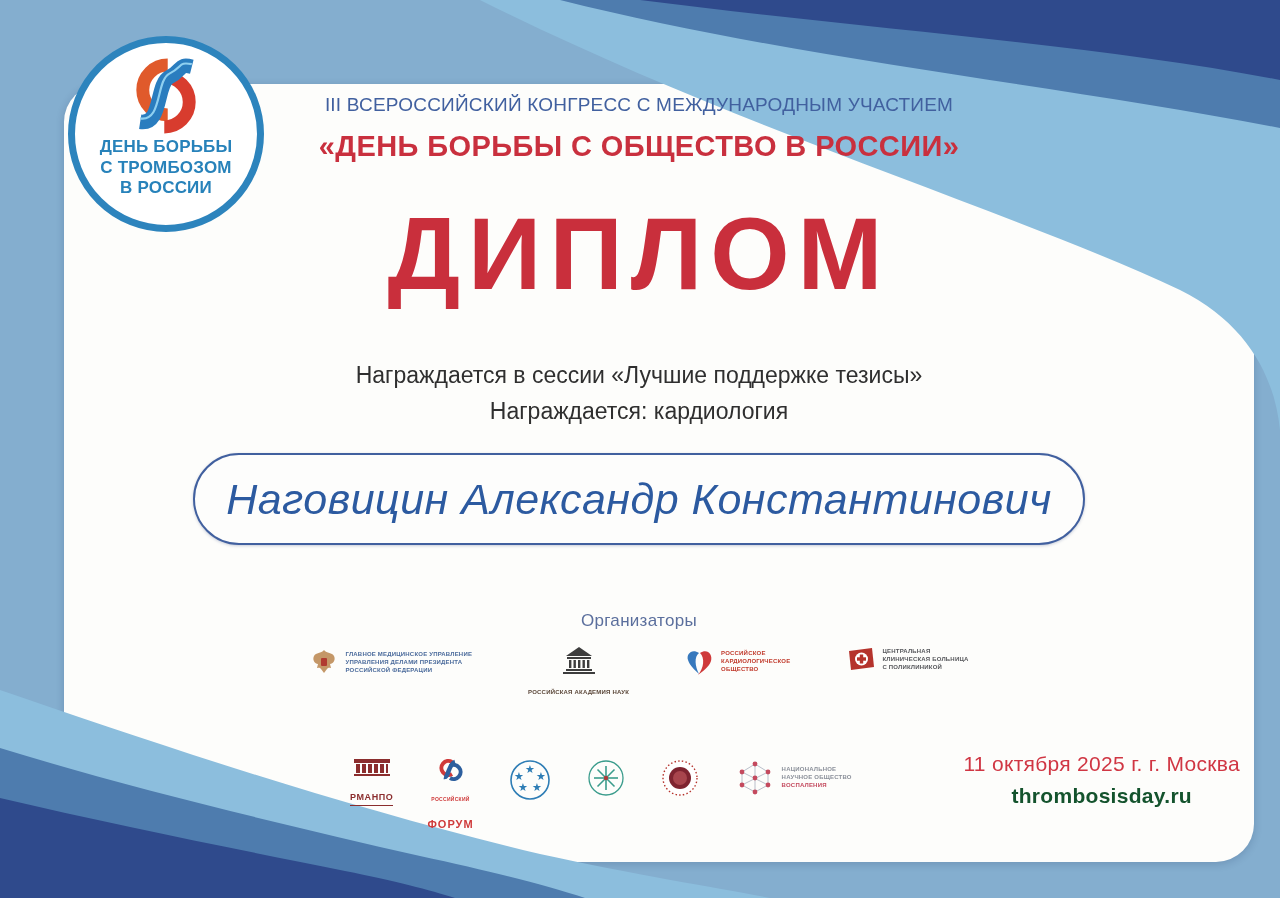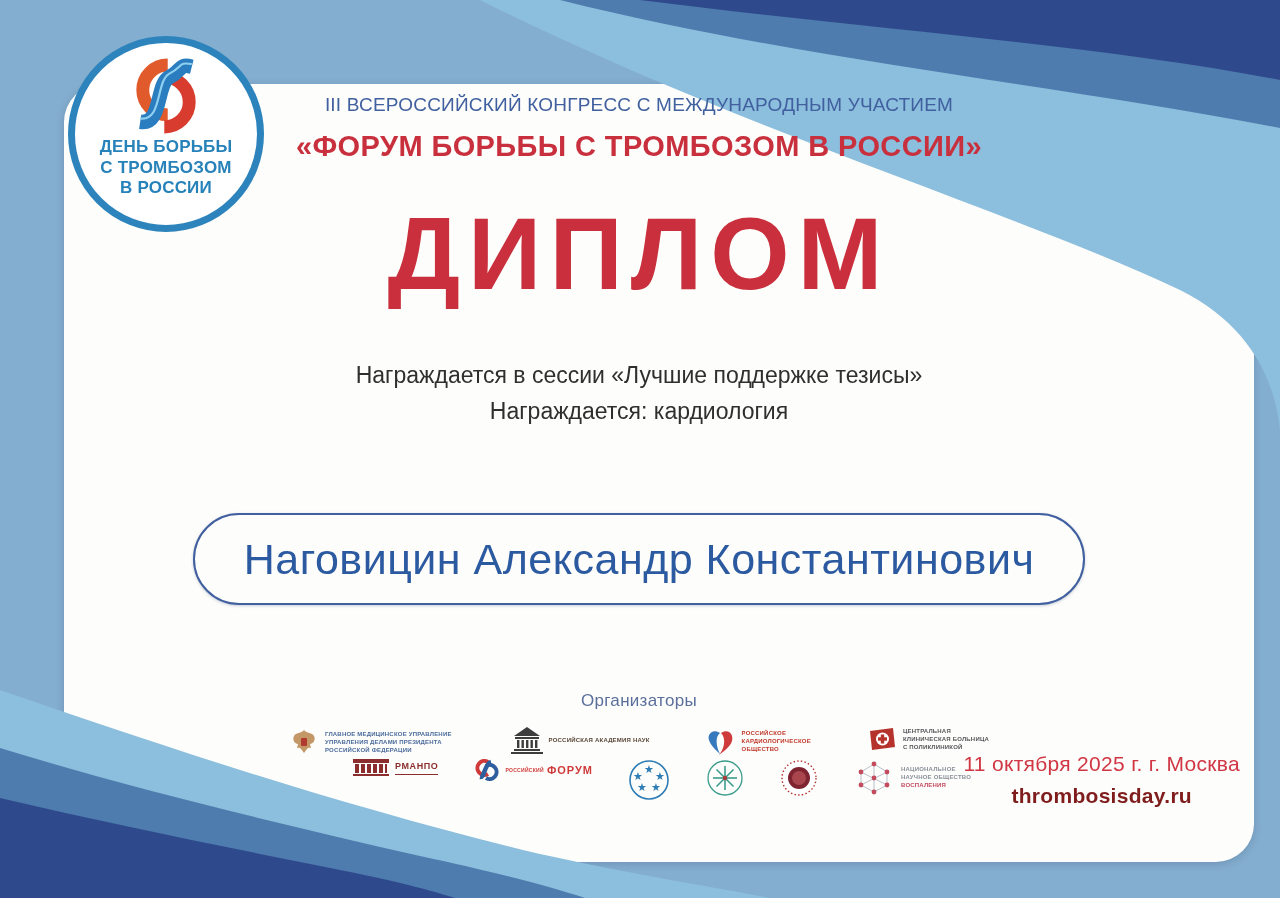--- a/index.html
+++ b/index.html
@@ -21,46 +21,46 @@
   .badge svg.swoosh { margin-top:10px; }
   .badge .badge-text { color:#2782ba; font-weight:bold; font-size:17px; line-height:1.22; letter-spacing:.2px; margin-top:-6px; }
 
   .congress { margin-top:10px; font-size:19px; letter-spacing:.2px; color:#41609f; font-weight:500; }
   .event    { margin-top:14px; font-size:29px; font-weight:bold; color:#c9303e; letter-spacing:.4px; }
   .diploma  { margin-top:40px; font-size:102px; font-weight:800; color:#c92f3c; letter-spacing:8px; line-height:1; }
 
   .award { margin-top:52px; font-size:23px; color:#2f2f2f; line-height:36px; }
   .award .b { font-weight:bold; }
 
-  .name-pill { margin:84px auto 0 auto; width:892px; height:92px; border:2px solid #41609f;
+  .name-pill { margin:24px auto 0 auto; width:892px; height:92px; border:2px solid #41609f;
                border-radius:46px; display:flex; align-items:center; justify-content:center;
-               box-shadow:0 1px 3px rgba(40,60,120,.25); background:#fdfdfc; }
+               box-shadow:0 1px 3px rgba(40,60,120,.25); background:#fdfdfc;font-style:italic; }
   .name-pill .name { font-size:43px; color:#2c5aa0; letter-spacing:.5px; }
 
-  .org-heading { margin-top:86px; font-size:17px; color:#5b6f9d; letter-spacing:.3px; }
+  .org-heading { margin-top:66px; font-size:17px; color:#5b6f9d; letter-spacing:.3px; }
 
   .org-row1 { margin-top:16px; display:flex; justify-content:center; align-items:flex-start; gap:56px; }
   .org-item { display:flex; align-items:center; gap:6px; }
-  .org-item.v { gap:3px; }
+  .org-item.v { flex-direction:column; gap:14px; }
   .cap { font-size:6px; line-height:1.3; letter-spacing:.2px; white-space:pre-line; text-align:left; }
   .cap.c { text-align:center; }
   .cap-gmu { color:#4a6a9b; font-weight:bold; }
   .cap-ran { color:#5a4638; font-weight:bold; }
   .cap-rko { color:#c0392b; font-weight:bold; }
   .cap-ckb { color:#55565a; font-weight:bold; }
   .cap-rmanpo { color:#8b2d2d; font-weight:bold; font-size:9px; letter-spacing:.6px; border-bottom:1px solid #8b2d2d; padding-bottom:1px; }
   .cap-forum1 { color:#cf3a3a; font-weight:bold; font-size:5px; letter-spacing:.3px; }
   .cap-forum2 { color:#cf3a3a; font-weight:bold; font-size:11px; letter-spacing:1px; }
   .cap-nnov  { color:#8a8f99; font-weight:bold; }
   .cap-nnov2 { color:#c44a5e; font-weight:bold; font-size:6px; }
 
   .footer-row2 { position:absolute; left:286px; top:674px; display:flex; align-items:flex-start; gap:34px; }
   .date-block { position:absolute; right:-26px; top:668px; text-align:center; }
   .date-line { font-size:21px; color:#d03643; font-weight:500; letter-spacing:.3px; }
-  .site-line { margin-top:8px; font-size:21px; color:#7f1d1d; font-weight:bold; letter-spacing:.3px; }
+  .site-line { margin-top:8px; font-size:21px; color:#14532d; font-weight:bold; letter-spacing:.3px; }
 </style>
 </head>
 <body>
 
 <div class="page">
 
   <div class="card"></div>
 
   <svg class="decor" viewBox="0 0 1280 898">
 
@@ -83,21 +83,21 @@
     <div class="badge-text">
       <div>ДЕНЬ БОРЬБЫ</div>
       <div>С ТРОМБОЗОМ</div>
       <div>В РОССИИ</div>
     </div>
   </div>
 
   <div class="content">
 
     <div class="congress">III ВСЕРОССИЙСКИЙ КОНГРЕСС С МЕЖДУНАРОДНЫМ УЧАСТИЕМ</div>
-    <div class="event">«ФОРУМ БОРЬБЫ С ТРОМБОЗОМ В РОССИИ»</div>
+    <div class="event">«ДЕНЬ БОРЬБЫ С ОБЩЕСТВО В РОССИИ»</div>
 
     <div class="diploma">ДИПЛОМ</div>
 
     <div class="award">
       <div>Награждается в сессии «Лучшие поддержке тезисы»</div>
       <div>Награждается: кардиология</div>
     </div>
 
     <div class="name-pill">
       <span class="name">Наговицин Александр Константинович</span>

